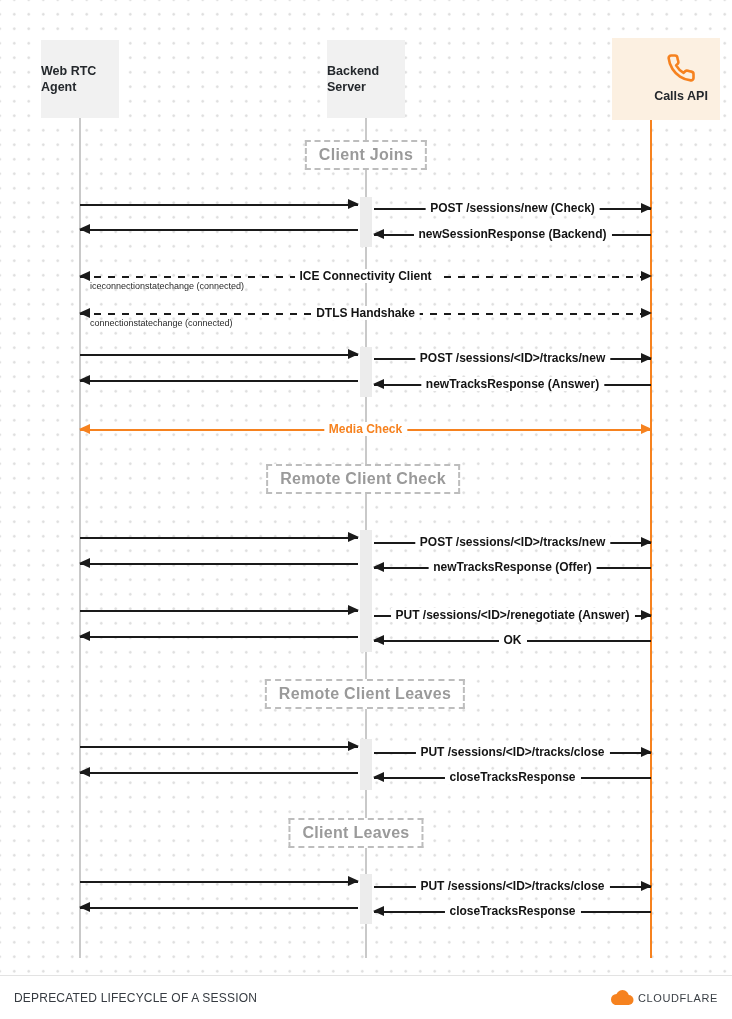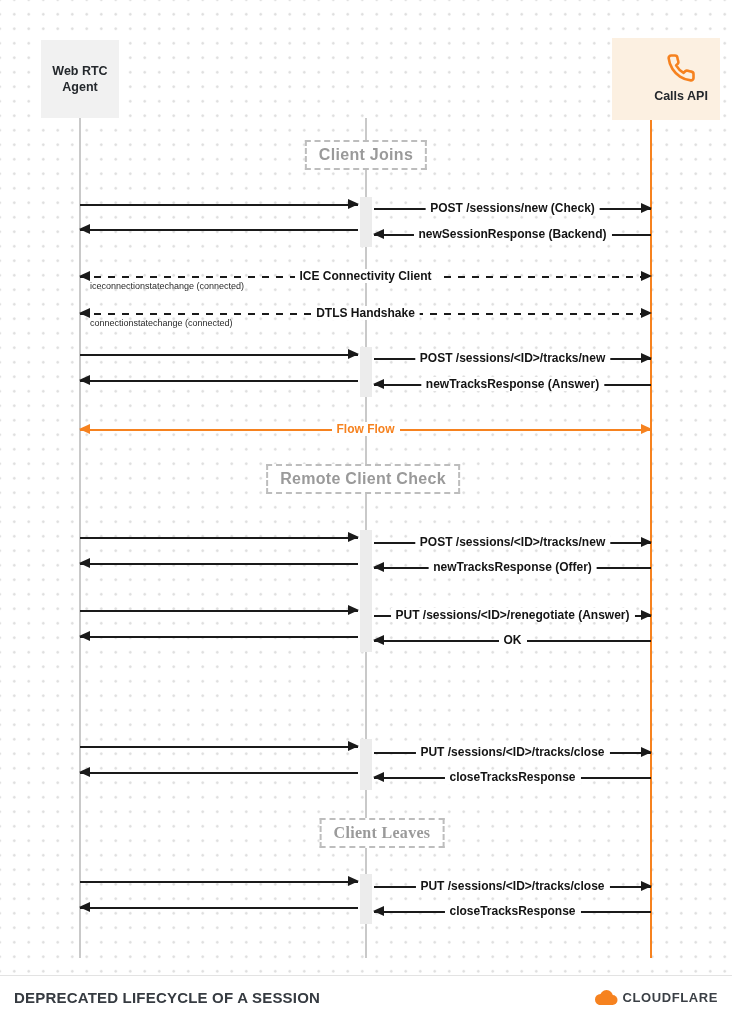--- a/index.html
+++ b/index.html
@@ -8,21 +8,21 @@
     font-family:"Liberation Sans",sans-serif;
   }
   #canvas{
     position:absolute;left:0;top:0;width:732px;height:975px;
     background-image:radial-gradient(var(--dot,#dedede) 1.3px,transparent 1.4px);
     background-size:14.5px 14.5px;background-position:7px 7px;
   }
   .lifeline{position:absolute;width:2px;background:var(--lifeline,#c9c9c9);}
   .lifeline.orange{background:var(--accent,#f6821f);}
   .activation{position:absolute;background:var(--activation,#ececec);}
-  .pbox{position:absolute;display:flex;flex-direction:column;align-items:center;justify-content:center;text-align:center;gap:5px;}
+  .pbox{position:absolute;display:flex;flex-direction:column;align-items:center;justify-content:center;text-align:left;gap:5px;}
   .pbox.gray{background:var(--participant-gray,#f1f1f1);}
   .pbox.cream{background:var(--participant-cream,#fcf0e1);padding-left:30px;}
   .plabel{font-size:12.5px;font-weight:700;color:#24282c;line-height:1.3;}
   .picon{width:30px;height:30px;display:block;}
   .msg{position:absolute;height:0;}
   .mline{position:absolute;left:0;right:0;top:-1px;height:2px;background:var(--arrow,#1a1a1a);}
   .mline.dashed{background:repeating-linear-gradient(90deg,var(--arrow,#1a1a1a) 0 7px,transparent 7px 14px);}
   .mline.orange{background:var(--accent,#f6821f);}
   .head{position:absolute;top:-6px;width:0;height:0;border-top:5px solid transparent;border-bottom:5px solid transparent;}
   .head.r{right:-1px;border-left:11px solid var(--arrow,#1a1a1a);}
@@ -38,39 +38,42 @@
   .section-box{
     position:absolute;transform:translate(-50%,-50%);background:#fff;
     border:2px dashed var(--section-border,#bdbdbd);color:var(--section-text,#9a9a9a);
     font-size:16px;font-weight:600;letter-spacing:.3px;padding:4px 12px;white-space:nowrap;
   }
   #footer{
     position:absolute;left:0;right:0;bottom:0;height:44px;background:#fff;
     border-top:1px solid #e3e3e3;display:flex;align-items:center;justify-content:space-between;
     padding:0 14px;box-sizing:border-box;
   }
-  #footer-title{font-size:15px;font-weight:700;color:var(--footer-title,#363b41);letter-spacing:.2px;}
+  #footer-title{font-size:12px;font-weight:400;color:var(--footer-title,#363b41);letter-spacing:.2px;}
   #logo{display:flex;align-items:center;gap:4px;}
-  #logo-text{font-size:13px;font-weight:700;color:#3a3f45;letter-spacing:.6px;}
+  #logo-text{font-size:11px;font-weight:400;color:#3a3f45;letter-spacing:.6px;}
 </style>
 </head>
 <body>
 
 <div id="canvas">
     <div class="lifeline" style="left: 79px; top: 118px; height: 840px;"></div>
     <div class="lifeline" style="left: 365px; top: 118px; height: 840px;"></div>
     <div class="lifeline orange" style="left: 650px; top: 118px; height: 840px;"></div>
     <div class="activation" style="left: 360px; top: 197px; width: 12px; height: 50px;"></div>
     <div class="activation" style="left: 360px; top: 347px; width: 12px; height: 50px;"></div>
     <div class="activation" style="left: 360px; top: 530px; width: 12px; height: 122px;"></div>
     <div class="activation" style="left: 360px; top: 739px; width: 12px; height: 51px;"></div>
     <div class="activation" style="left: 360px; top: 874px; width: 12px; height: 50px;"></div>
     <div class="pbox gray" style="left: 41px; top: 40px; width: 78px; height: 78px;">
       <div class="plabel">Web RTC Agent</div>
     </div>
+    <div class="pbox gray" style="left: 327px; top: 40px; width: 78px; height: 78px;">
+      <div class="plabel">Backend Server</div>
+    </div>
     <div class="pbox cream" style="left: 612px; top: 38px; width: 78px; height: 82px;">
       <div class="picon"><svg width="30" height="30" viewBox="0 0 24 24" fill="none" stroke="#f6821f" stroke-width="2.1" stroke-linecap="round" stroke-linejoin="round">
           <path d="M22 16.92v3a2 2 0 0 1-2.18 2 19.79 19.79 0 0 1-8.63-3.07 19.5 19.5 0 0 1-6-6 19.79 19.79 0 0 1-3.07-8.67A2 2 0 0 1 4.11 2h3a2 2 0 0 1 2 1.72 12.84 12.84 0 0 0 .7 2.81 2 2 0 0 1-.45 2.11L8.09 9.91a16 16 0 0 0 6 6l1.27-1.27a2 2 0 0 1 2.11-.45 12.84 12.84 0 0 0 2.81.7A2 2 0 0 1 22 16.92z"></path>
         </svg></div>
       <div class="plabel">Calls API</div>
     </div>
     <div class="msg" style="left: 80px; top: 205px; width: 278px;">
       <div class="mline solid"></div>
       <div class="head r"></div>
     </div>
@@ -117,21 +120,21 @@
     </div>
     <div class="msg" style="left: 374px; top: 385px; width: 277px;">
       <div class="mline solid"></div>
       <div class="head l"></div>
       <div class="mlabel">newTracksResponse (Answer)</div>
     </div>
     <div class="msg" style="left: 80px; top: 430px; width: 571px;">
       <div class="mline orange"></div>
       <div class="head r o"></div>
       <div class="head l o"></div>
-      <div class="mlabel o">Flow Flow</div>
+      <div class="mlabel o">Media Check</div>
     </div>
     <div class="msg" style="left: 80px; top: 538px; width: 278px;">
       <div class="mline solid"></div>
       <div class="head r"></div>
     </div>
     <div class="msg" style="left: 374px; top: 543px; width: 277px;">
       <div class="mline solid"></div>
       <div class="head r"></div>
       <div class="mlabel">POST /sessions/&lt;ID&gt;/tracks/new</div>
     </div>
@@ -193,21 +196,22 @@
       <div class="mline solid"></div>
       <div class="head l"></div>
     </div>
     <div class="msg" style="left: 374px; top: 912px; width: 277px;">
       <div class="mline solid"></div>
       <div class="head l"></div>
       <div class="mlabel">closeTracksResponse</div>
     </div>
     <div class="section-box" style="left: 366px; top: 155px;">Client Joins</div>
     <div class="section-box" style="left: 363px; top: 479px;">Remote Client Check</div>
-    <div class="section-box" style="left: 382px; top: 833px; font-family: Liberation Serif, serif;">Client Leaves</div>
+    <div class="section-box" style="left: 365px; top: 694px;">Remote Client Leaves</div>
+    <div class="section-box" style="left: 356px; top: 833px;">Client Leaves</div>
   </div>
 
 <div id="footer">
   <div id="footer-title">DEPRECATED LIFECYCLE OF A SESSION</div>
   <div id="logo">
     <span style="display:flex;align-items:center;">
       <svg width="24" height="15" viewBox="0 0 24 15">
         <g fill="#f6821f">
           <circle cx="6.5" cy="9.5" r="5.5"></circle>
           <circle cx="12.5" cy="6.5" r="6.5"></circle>

